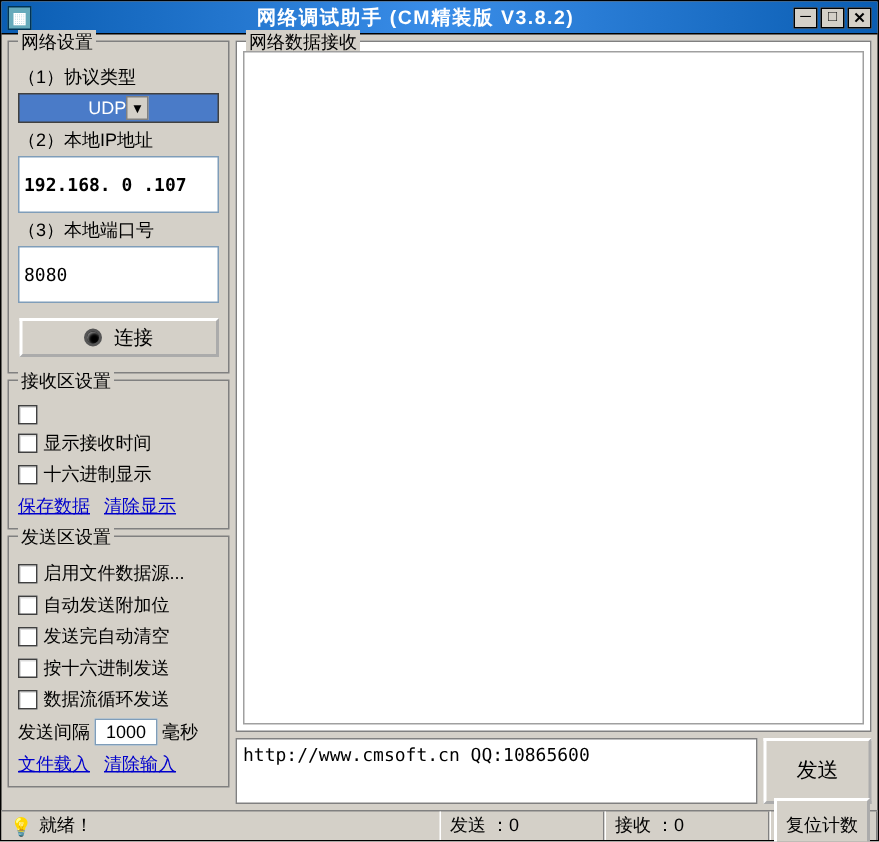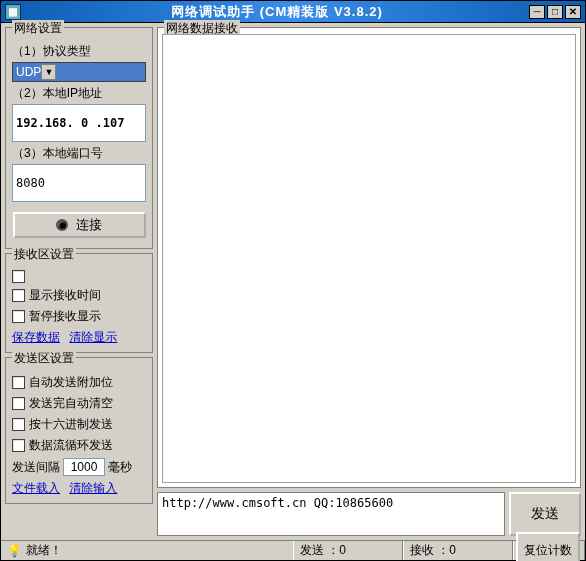--- a/index.html
+++ b/index.html
@@ -9,21 +9,21 @@
 .titlebar .icon { width: 16px; height: 16px; margin-right: 4px; display: flex; align-items: center; justify-content: center; font-size: 10px; background:#6ab; border:1px solid #035; }
 .titlebar .title { flex: 1; text-align: center; font-size: 13px; letter-spacing: 1px; }
 .titlebar .btns { display: flex; gap: 2px; }
 .titlebar .btns span { width: 16px; height: 14px; background: #d4d0c8; border: 1px solid #000; display: flex; align-items: center; justify-content: center; font-size: 10px; cursor: pointer; color:#000;}
 .content { flex: 1; display: flex; padding: 4px; gap: 4px; }
 .left { width: 148px; display: flex; flex-direction: column; gap: 4px; }
 .right { flex: 1; display: flex; flex-direction: column; }
 .groupbox { border: 1px solid #808080; position: relative; padding: 12px 6px 6px 6px; }
 .groupbox .legend { position: absolute; top: -8px; left: 6px; background: #d4d0c8; padding: 0 2px; font-size: 12px; }
 .lbl { font-size: 12px; margin: 3px 0 2px 0; }
-.select { width: 100%; height: 20px; background: #4a7bc8; color: #fff; border: 1px solid #404040; padding: 0 3px; display:flex; align-items:center; justify-content:flex-start; cursor:pointer;}
+.select { width: 100%; height: 20px; background: #4a7bc8; color: #fff; border: 1px solid #404040; padding: 0 13px; display:flex; align-items:center; justify-content:center; cursor:pointer;}
 .select .arrow { width:15px; height:16px; background:#d4d0c8; border:1px solid #808080; display:flex; align-items:center; justify-content:center; color:#000; font-size:9px;}
 .txtin { width: 100%; height: 20px; border:1px solid #7f9db9; background:#fff; padding:18px 3px; font-family: monospace, "SimSun"; font-size:12px;}
 .connect-btn { width: 133px; height: 26px; margin: 10px auto 4px; border: 2px outset #fff; background:#d4d0c8; display:flex; align-items:center; justify-content:center; gap:8px; cursor:pointer; font-size:13px;}
 .connect-btn .dot { width:12px; height:12px; border-radius:50%; background:#000; border:2px solid #555; box-shadow: inset 1px 1px 2px #888;}
 .chkrow { display:flex; align-items:center; gap:4px; margin:4px 0; font-size:12px;}
 .chkbox { width:13px; height:13px; border:1px solid #404040; background:#fff; box-shadow: inset 1px 1px #ddd;}
 .linkrow { margin-top:4px; font-size:12px;}
 .linkrow a { color:#0000cc; text-decoration:underline; cursor:pointer; margin-right:6px;}
 .interval-row { display:flex; align-items:center; gap:3px; margin:4px 0; font-size:12px;}
 .interval-row .intin { width:42px; height:18px; border:1px solid #7f9db9; background:#fff; text-align:center; font-size:12px;}
@@ -77,30 +77,34 @@
         <div class="legend">接收区设置</div>
         <div class="chkrow">
             <span class="chkbox"></span>
           </div>
         <div class="chkrow">
             <span class="chkbox"></span>
             <span>显示接收时间</span>
           </div>
         <div class="chkrow">
             <span class="chkbox"></span>
-            <span>暂停接收显示</span>
+            <span>十六进制显示</span>
           </div>
         <div class="linkrow">
           <a>保存数据</a>
           <a>清除显示</a>
         </div>
       </div>
 
       <div class="groupbox">
         <div class="legend">发送区设置</div>
+        <div class="chkrow">
+            <span class="chkbox"></span>
+            <span>启用文件数据源...</span>
+          </div>
         <div class="chkrow">
             <span class="chkbox"></span>
             <span>自动发送附加位</span>
           </div>
         <div class="chkrow">
             <span class="chkbox"></span>
             <span>发送完自动清空</span>
           </div>
         <div class="chkrow">
             <span class="chkbox"></span>

